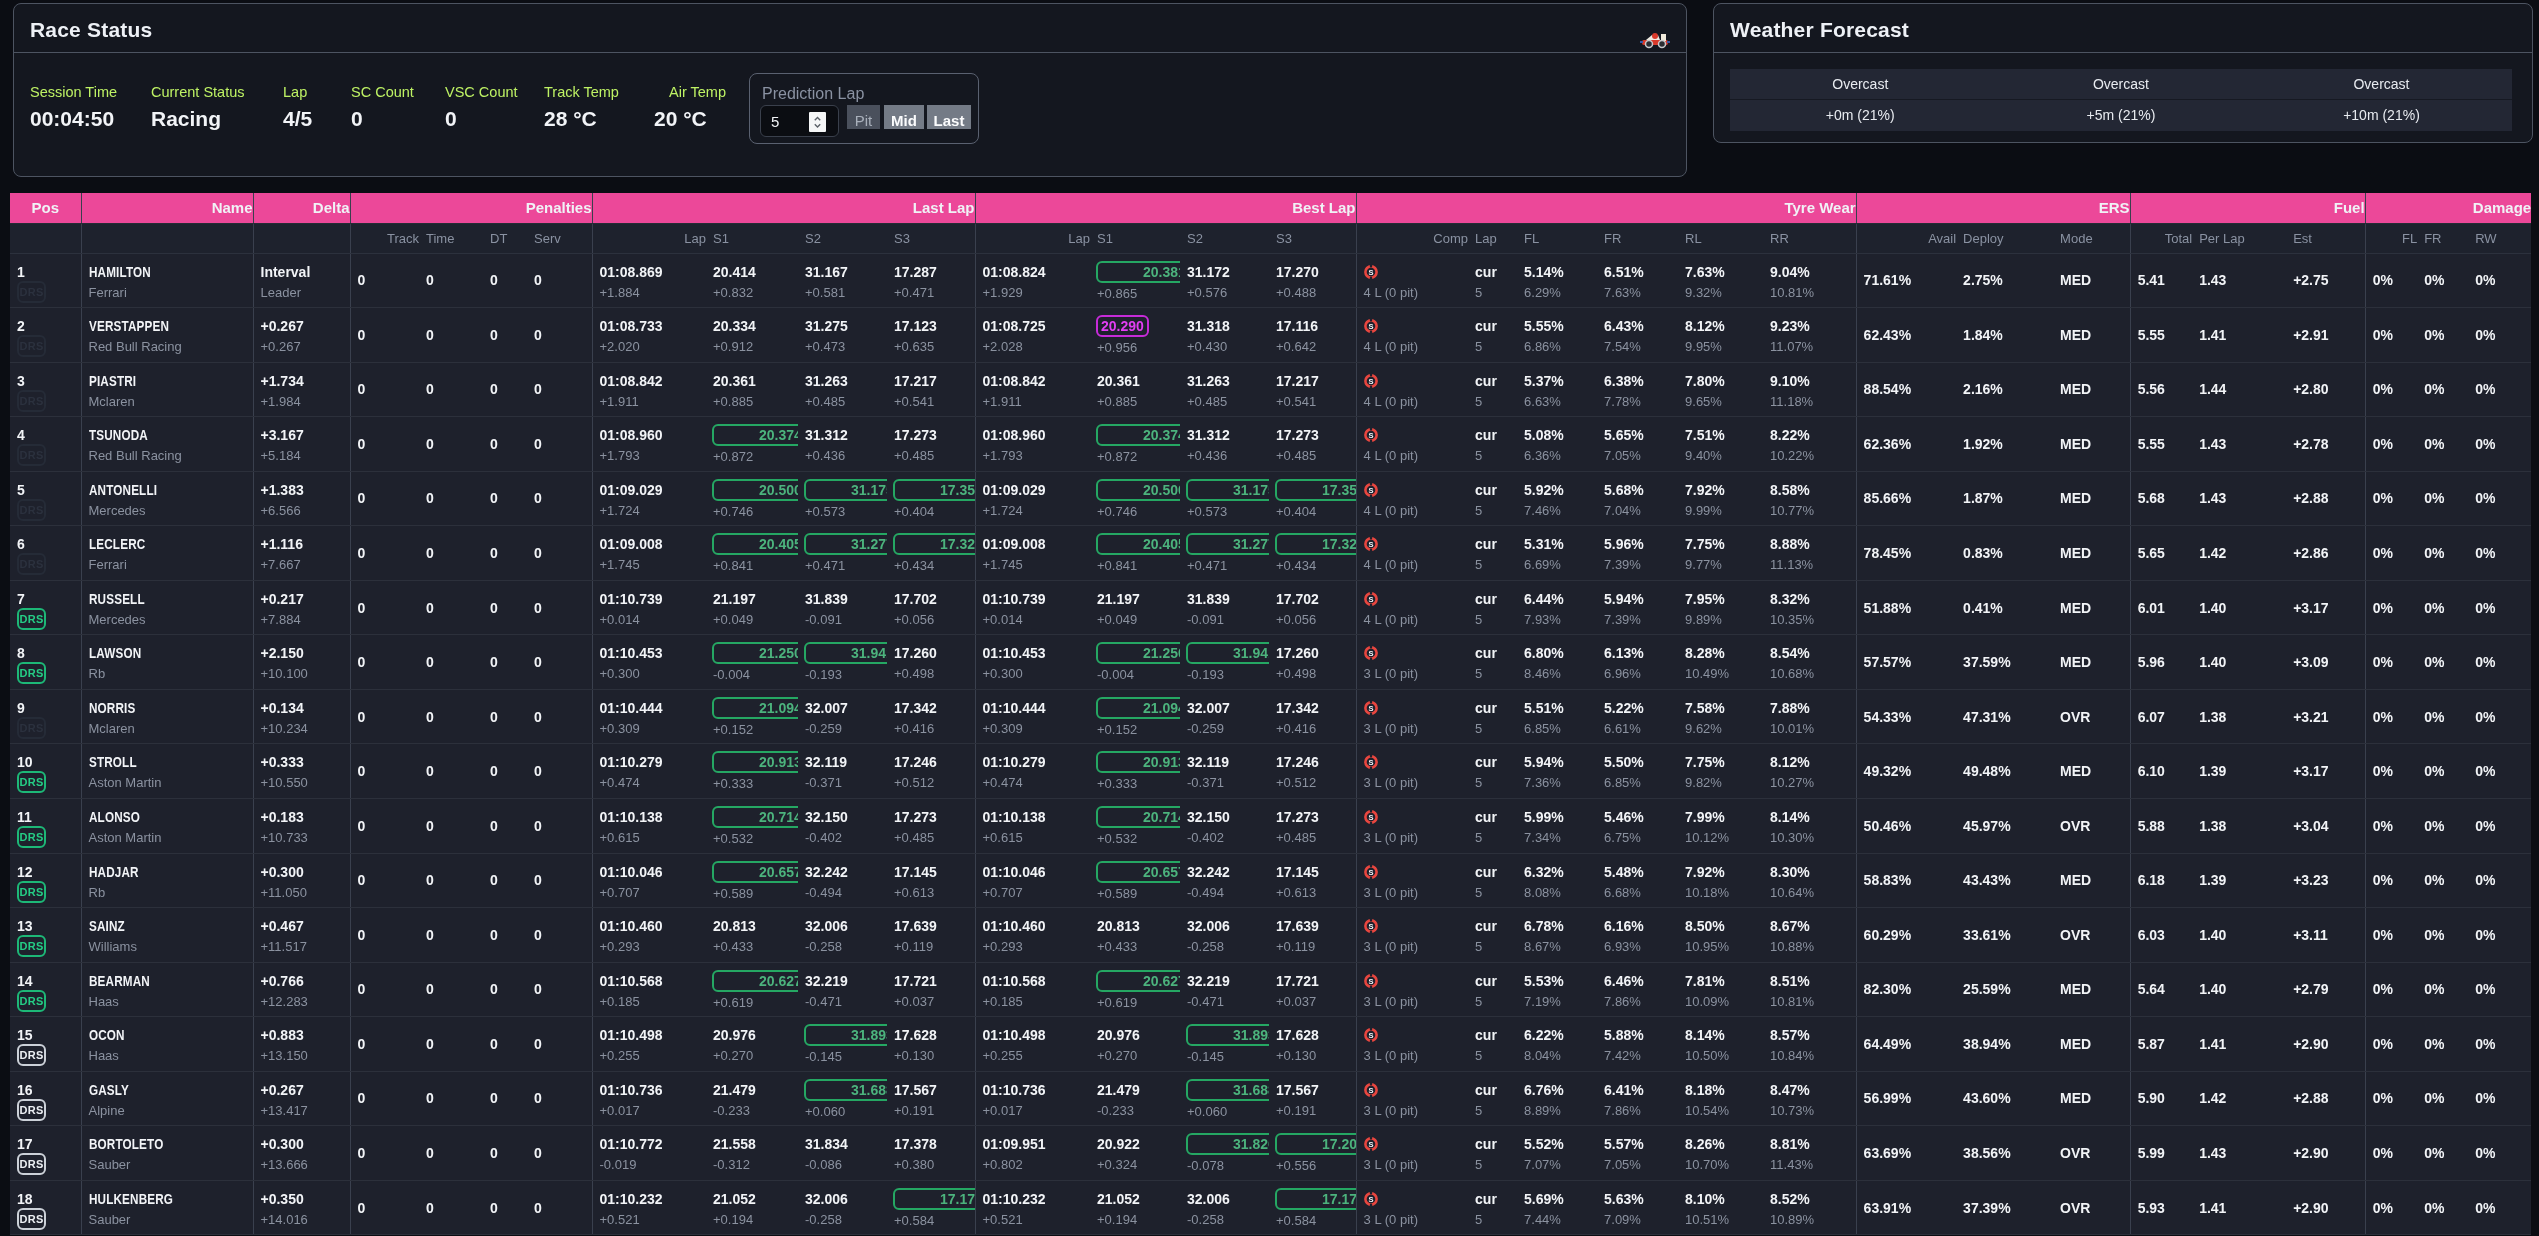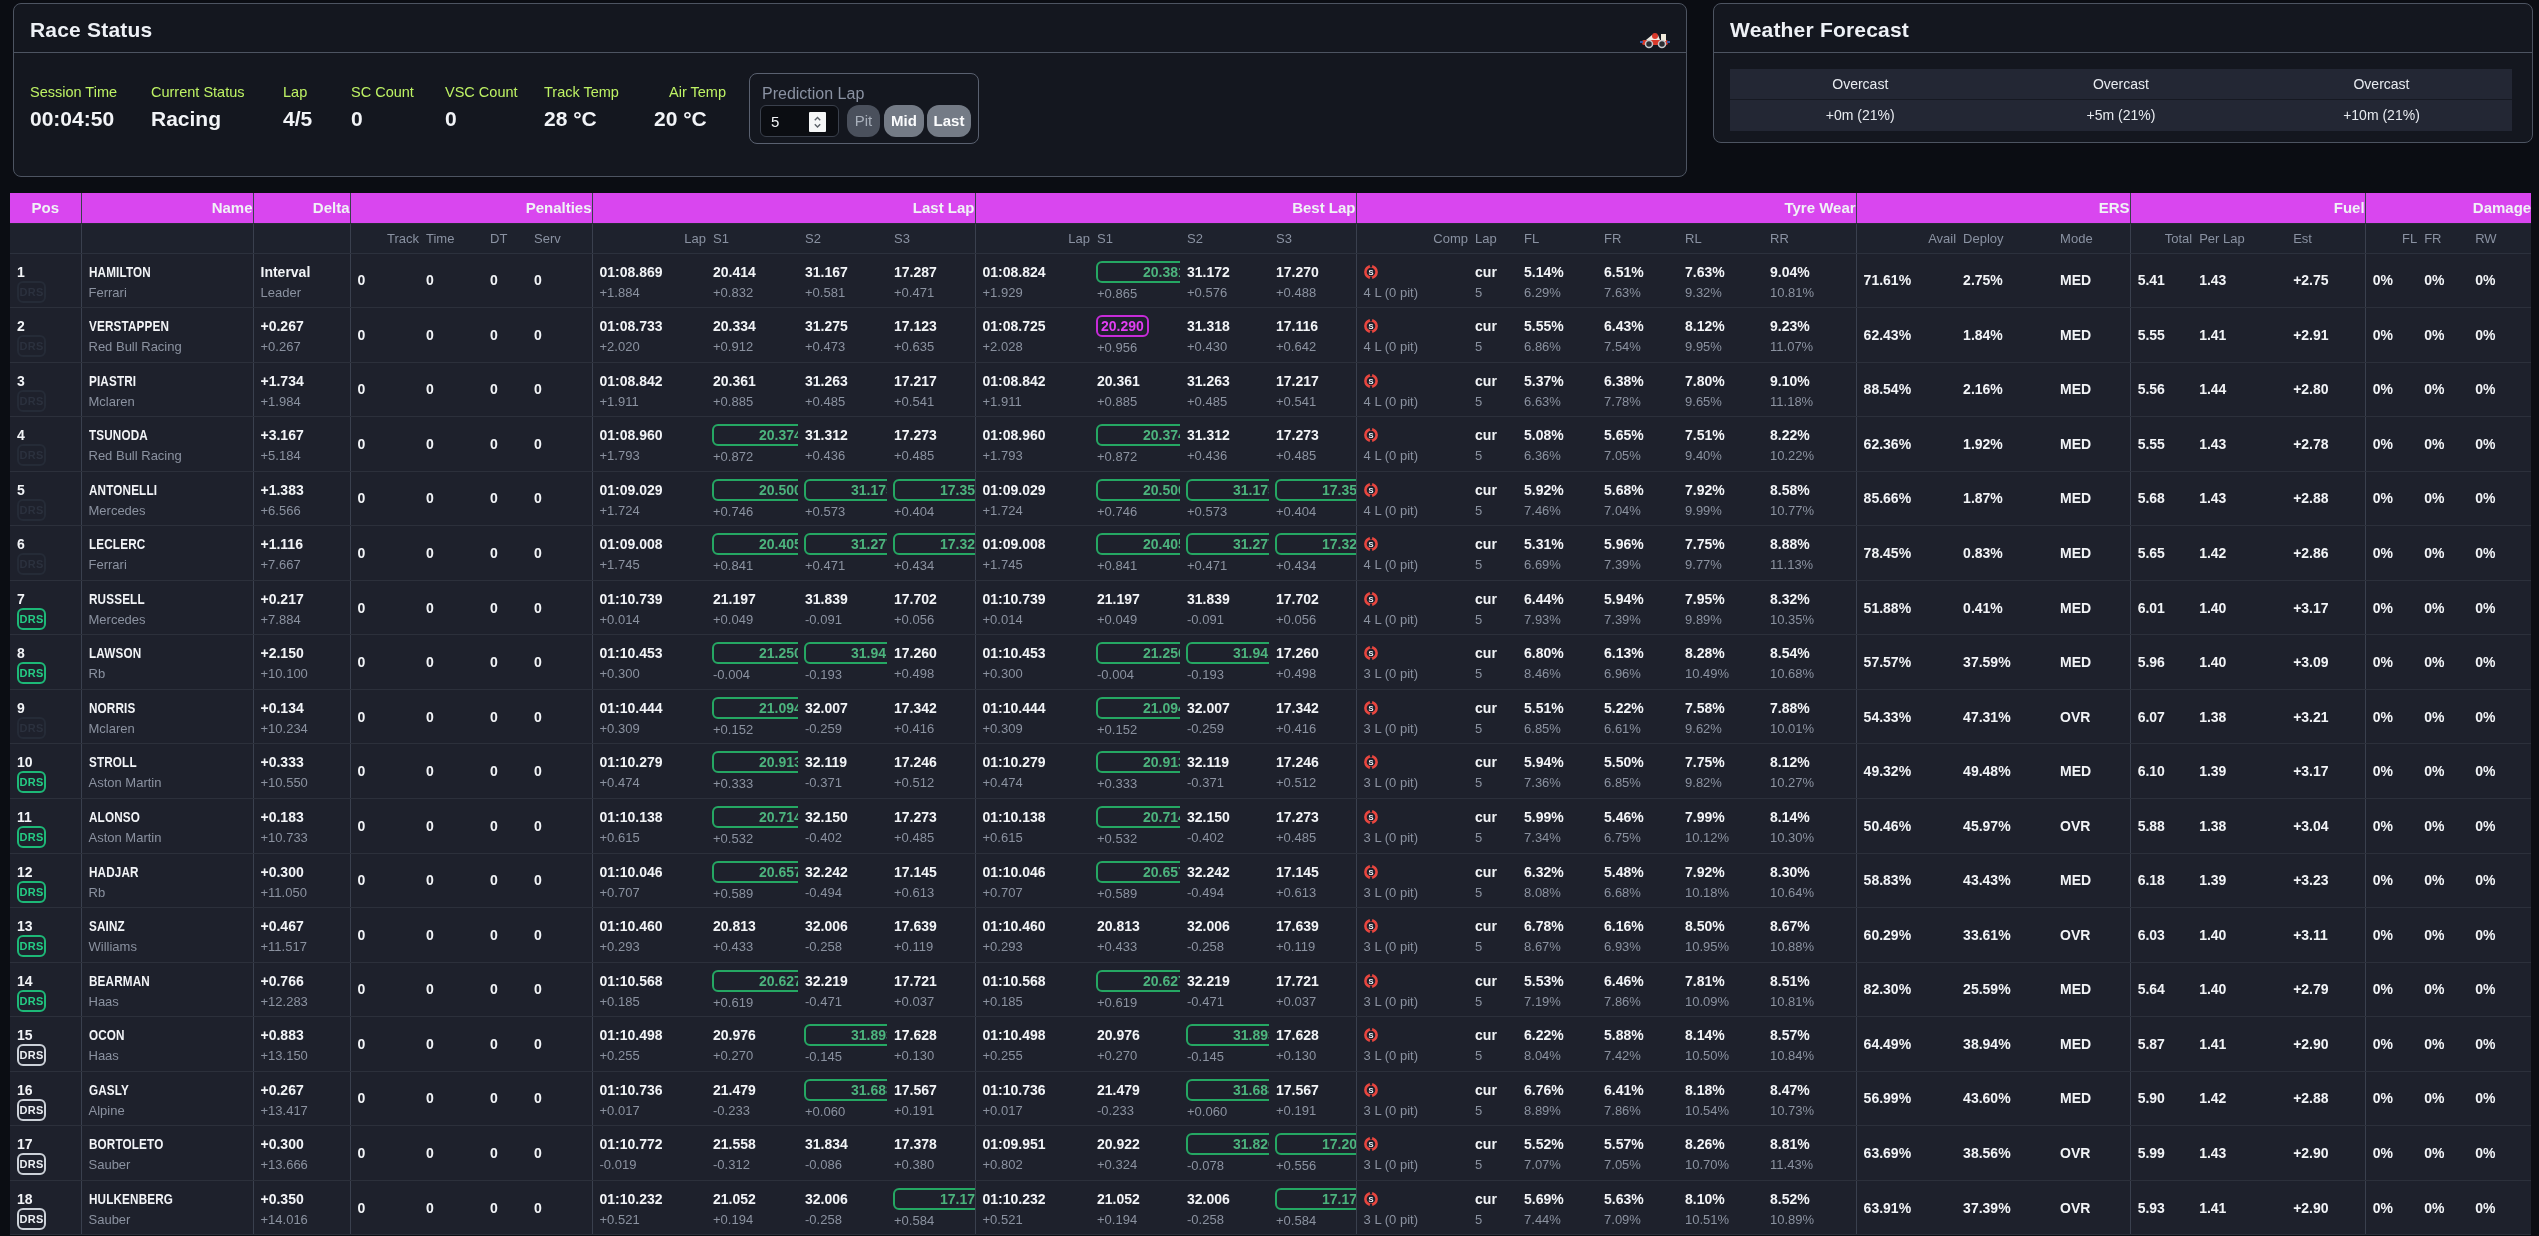--- a/index.html
+++ b/index.html
@@ -12,29 +12,29 @@
 #car { position:absolute; left:1640px; top:28px; }
 .wtable { position:absolute; left:16px; top:65px; width:782px; }
 .wrow { height:31px; background:#232734; display:flex; }
 .wrow.first { border-bottom:1px solid #161922; }
 .wcell { width:260.6px; text-align:center; line-height:31px; font-size:14px; color:#e8ebf0; }
 #pred { position:absolute; left:735px; top:69px; width:230px; height:71px; border:1px solid #5a6170; border-radius:8px; }
 #pred .plab { position:absolute; left:12px; top:11px; font-size:16px; color:#8a92a2; }
 #spin { position:absolute; left:10px; top:31px; width:79px; height:32px; background:#0b0d12; border:1px solid #3a404c; border-radius:6px; color:#f2f4f7; font-size:15px; }
 #spin .num { position:absolute; left:10px; top:7px; }
 #spin .sp { position:absolute; right:12px; top:6px; width:17px; height:20px; background:#f5f6f7; border-radius:1px; }
-.btn { position:absolute; top:31px; height:32px; border-radius:12px; font-size:15px; text-align:center; }
+.btn { position:absolute; top:31px; height:24px; border-radius:0; font-size:15px; text-align:center; }
 #bpit { left:97px; width:33px; background:#4a505c; color:#a9b0bb; line-height:32px; }
 #bmid { left:134px; width:40px; background:#747b86; color:#fbfcfd; font-weight:bold; line-height:32px; }
 #blast { left:177px; width:44px; background:#747b86; color:#fbfcfd; font-weight:bold; line-height:32px; }
 #ttable { position:absolute; left:10px; top:193px; border-collapse:collapse; table-layout:fixed; width:2521px; background:#1e212c; }
 #ttable td, #ttable th { overflow:hidden; white-space:nowrap; }
 #ttable tbody td { vertical-align:top; }
 #ttable tbody td.mid { vertical-align:middle; }
-tr.ghead th { height:30px; font-size:15px; font-weight:bold; color:#f0f2f6; text-align:center; background:#d946ef; border-bottom:1px solid #262b35; }
+tr.ghead th { height:30px; font-size:15px; font-weight:bold; color:#f0f2f6; text-align:center; background:#ec4899; border-bottom:1px solid #262b35; }
 tr.shead th { height:30px; font-size:13px; font-weight:normal; color:#8a92a2; text-align:left; padding-left:7px; background:#1e222d; border-bottom:1px solid #2c313d; }
 tr.ghead th.gl, tr.shead th.gl { border-left:1px solid #3a404e;text-align:right; }
 tbody td { height:54.55px; padding:8px 0 0 7px; border-bottom:1px solid #2c303b; }
 tbody td.gl { border-left:1px solid #3a404e; }
 tbody td.mid { vertical-align:middle; padding-top:0; }
 .m { font-size:14px; font-weight:bold; color:#f2f4f7; line-height:20px; }
 .s { font-size:13px; color:#8b92a0; line-height:20px; margin-top:1px; }
 .nm { font-size:15px; transform:scaleX(0.78); transform-origin:0 50%; letter-spacing:0.2px; }
 .pnum { font-size:14px; }
 .drs { width:29px; height:22px; margin:-1px 0 0 0; border:2px solid; border-radius:6px; font-size:11px; font-weight:bold; text-align:center; line-height:18px; letter-spacing:0.3px; }

